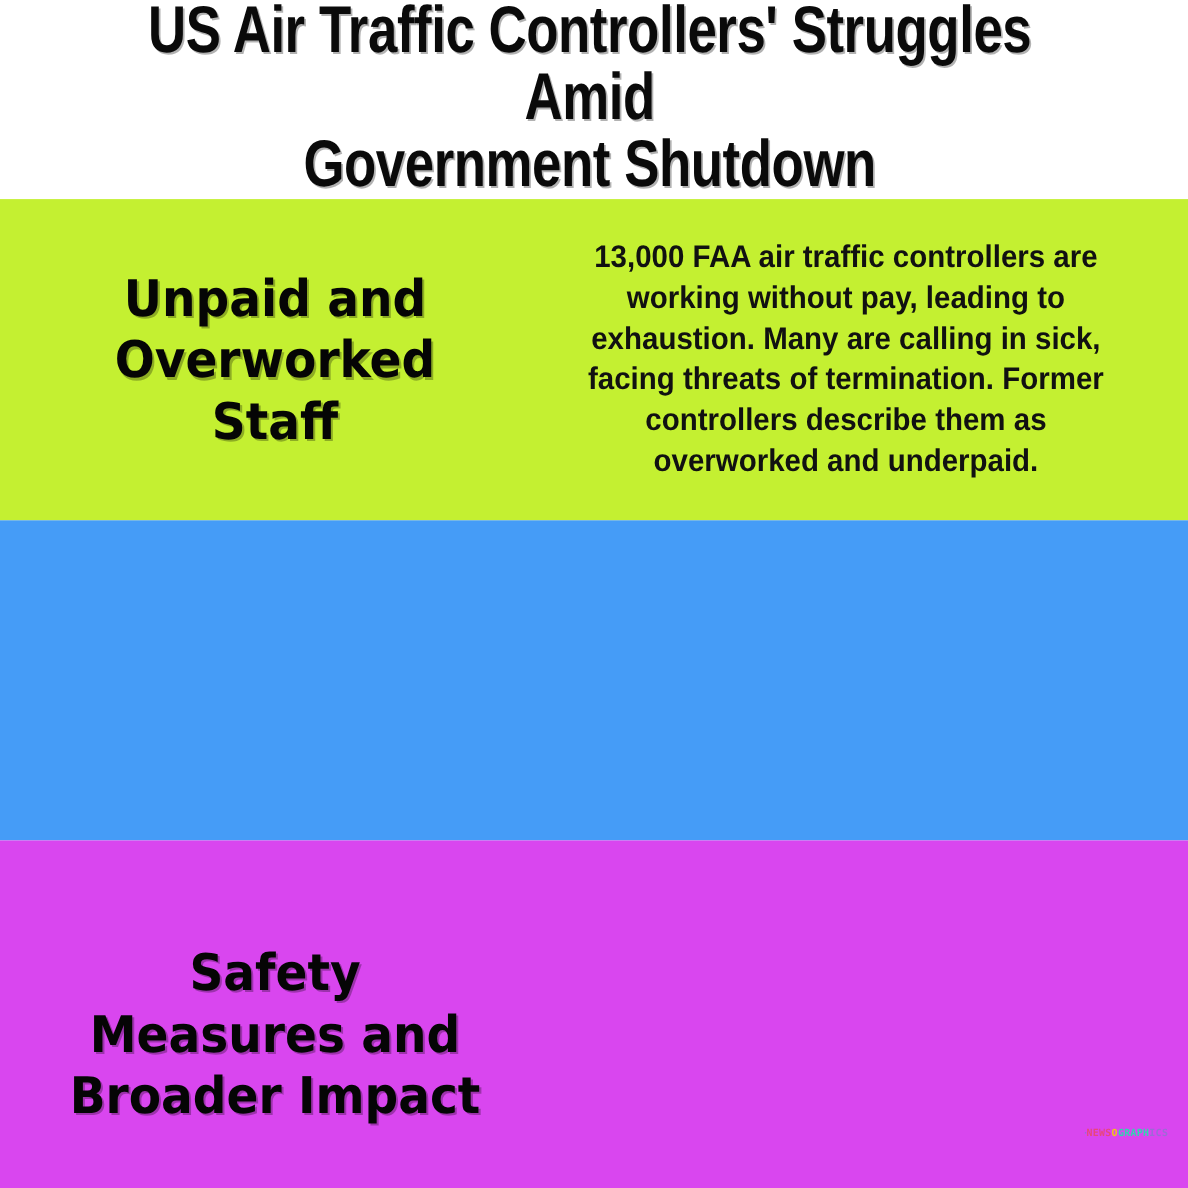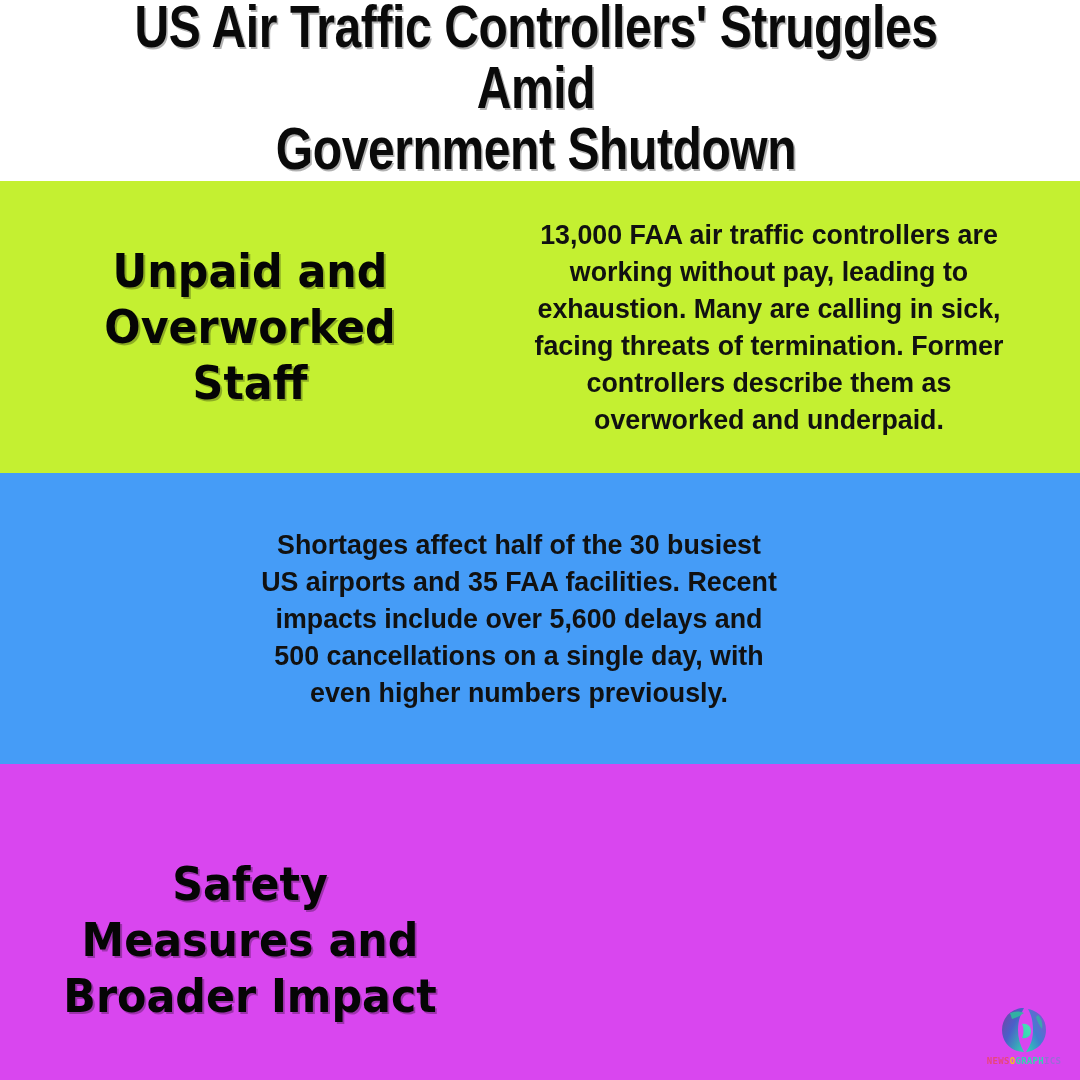--- a/index.html
+++ b/index.html
@@ -94,21 +94,20 @@
   }
 
   
   .logo {
     position:absolute;
     right:18px;
     bottom:14px;
     width:76px;
     height:72px;
     display:flex;
-    flex-direction:column;
     align-items:center;
     justify-content:flex-end;
   }
   .logo-globe { width:52px; height:50px; display:block; }
   .logo-word {
     margin-top:2px;
     font-family:"DejaVu Sans Mono","Liberation Mono", monospace;
     font-weight:bold;
     font-size:9px;
     letter-spacing:0.3px;
@@ -134,23 +133,20 @@
     <div class="panel-heading-col">
       <h2 class="panel-heading">Unpaid and
 Overworked Staff</h2>
     </div>
     <div class="panel-body-col">
       <p class="panel-body">13,000 FAA air traffic controllers are working without pay, leading to exhaustion. Many are calling in sick, facing threats of termination. Former controllers describe them as overworked and underpaid.</p>
     </div>
   </section>
 
   <section class="panel panel-2">
-    <div class="panel-body-col">
-      <p class="panel-body">Shortages affect half of the 30 busiest US airports and 35 FAA facilities. Recent impacts include over 5,600 delays and 500 cancellations on a single day, with even higher numbers previously.</p>
-    </div>
   </section>
 
   <section class="panel panel-3">
     <div class="panel-heading-col">
       <h2 class="panel-heading">Safety Measures and
 Broader Impact</h2>
     </div>
   </section>
 
   <div class="logo">

